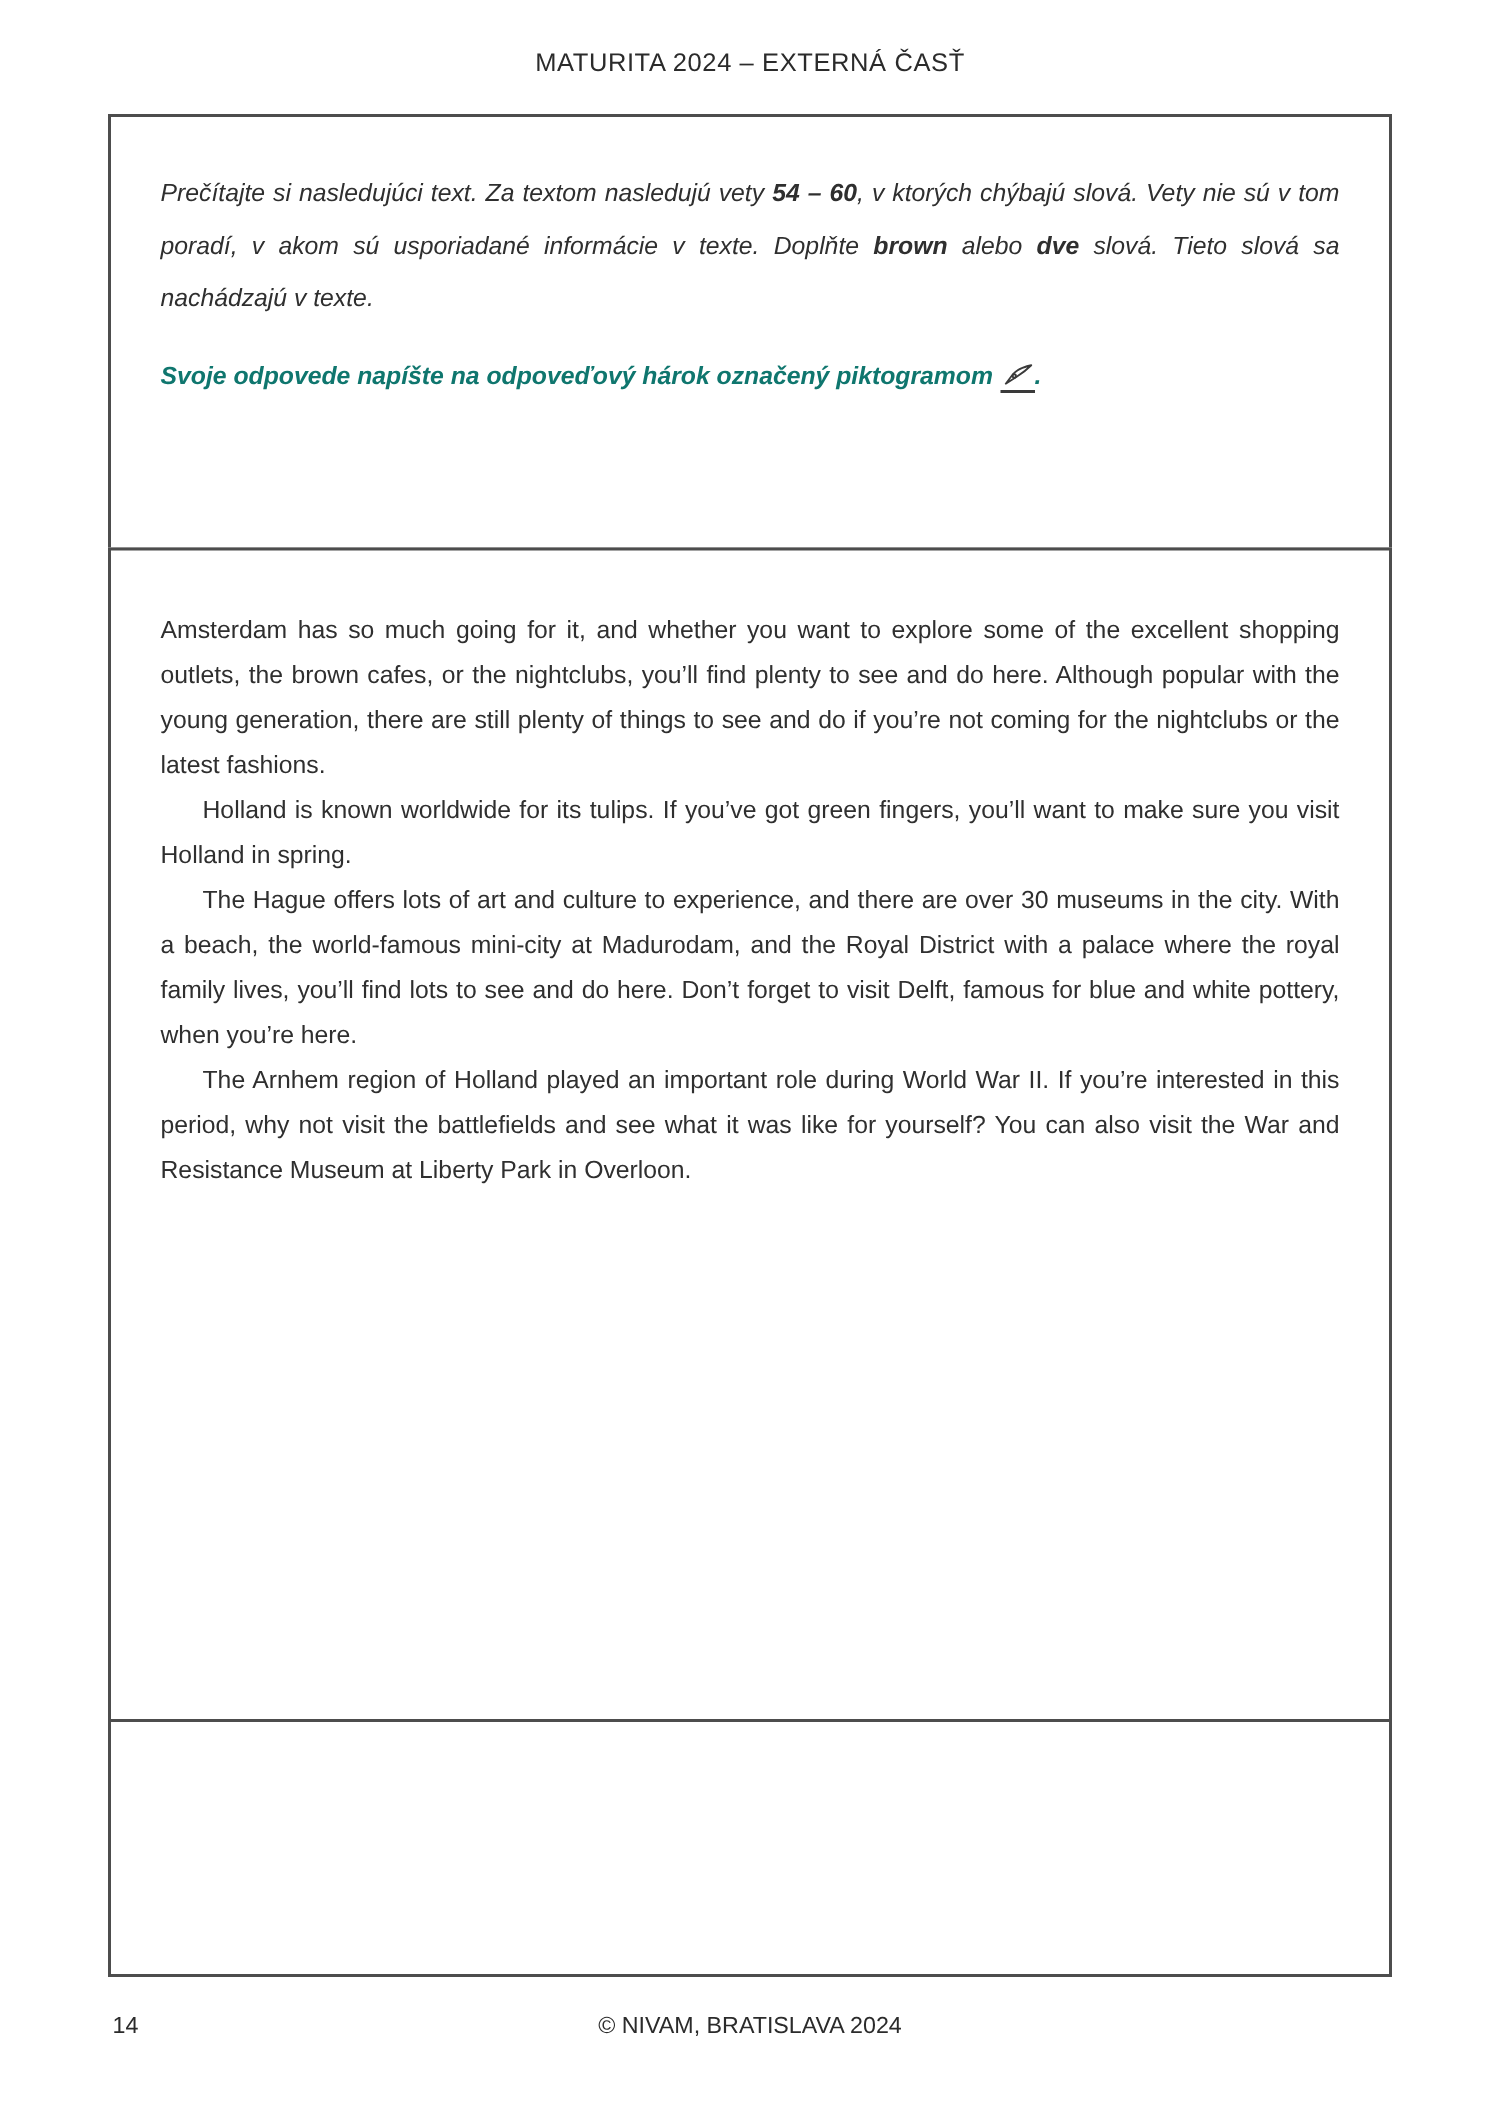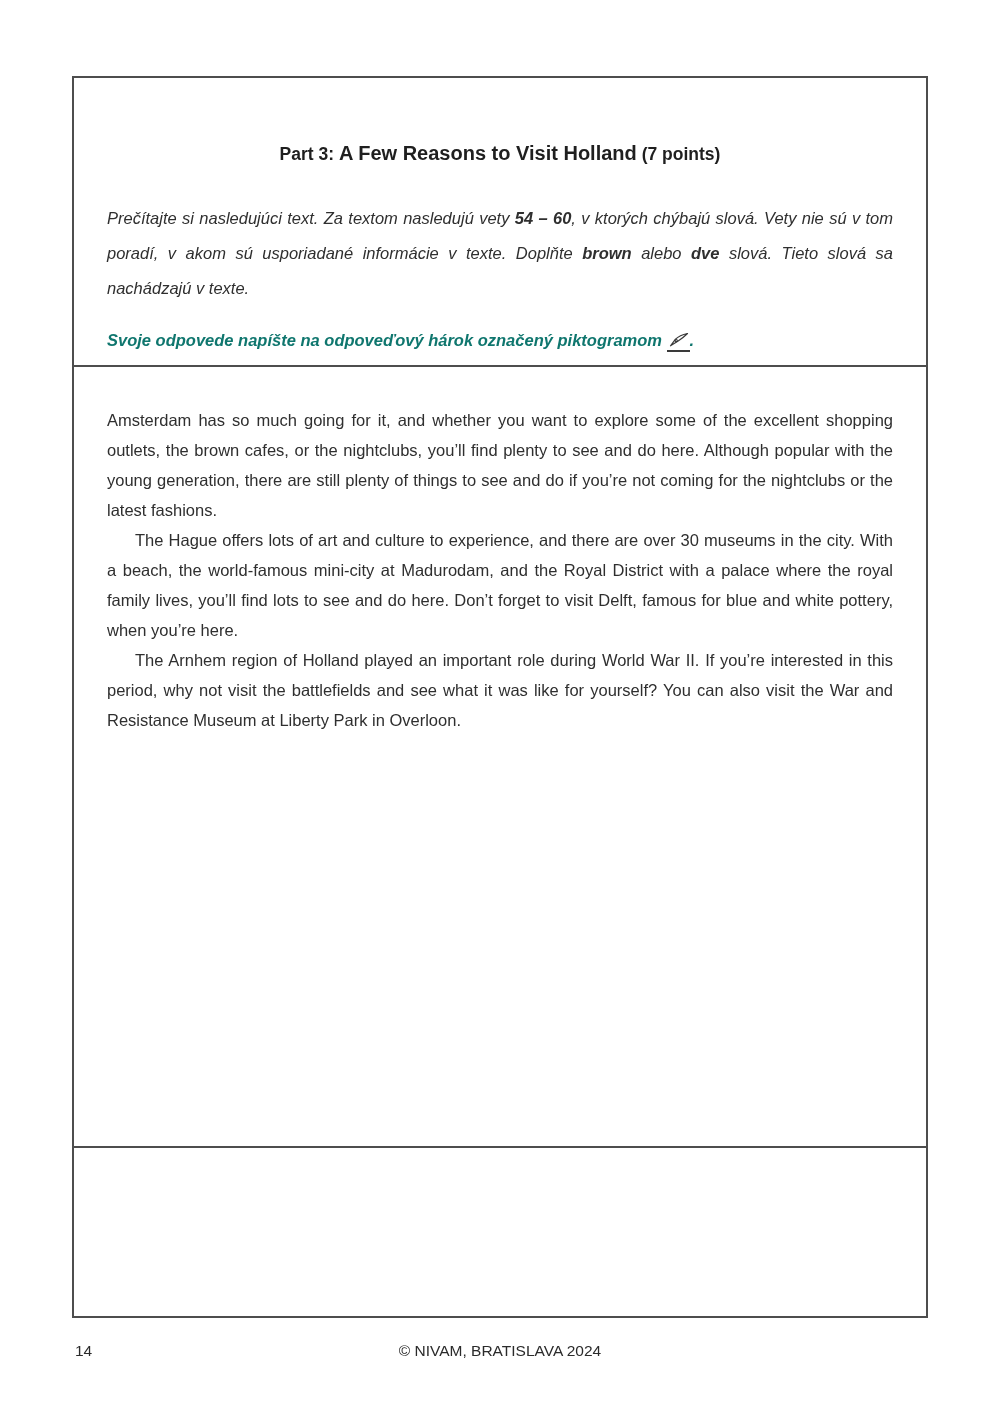--- a/index.html
+++ b/index.html
@@ -70,37 +70,38 @@
     font-size: 15.5px; color: #2b2b2b;
   }
   .page-footer .copyright { display: block; text-align: center; }
   .page-footer .page-num  { position: absolute; left: 75px; top: 0; }
 </style>
 </head>
 <body>
 
 <div class="page">
 
+  <div class="page-header">MATURITA 2024 – EXTERNÁ ČASŤ</div>
 
   <div class="frame box-instructions">
-    <h1 class="task-title"><span class="t-prefix">Part 3: </span><span class="t-main">A Few Reasons to Visit Holland</span><span class="t-points"> (7 points)</span></h1>
 
     <p class="instructions"><span>Prečítajte si nasledujúci text. Za textom nasledujú vety </span><b>54 – 60</b><span>, v ktorých chýbajú slová. Vety nie sú v tom poradí, v akom sú usporiadané informácie v texte. Doplňte </span><b>brown</b><span> alebo </span><b>dve</b><span> slová. Tieto slová sa nachádzajú v texte.</span></p>
 
     <p class="note"><span>Svoje odpovede napíšte na odpoveďový hárok označený piktogramom</span>
       <span class="pen"><svg width="21" height="17" viewBox="0 0 21 17" aria-hidden="true">
             <g fill="none" stroke="#3a3a3a" stroke-width="1.2" stroke-linejoin="round">
               <path d="M19.5 1.5 C 14.5 2.5, 10.5 4.2, 7.5 7.2 L 2.5 13.8 L 9.8 9.2 C 13.5 6.8, 16.5 4.5, 19.5 1.5 Z"></path>
               <circle cx="8.2" cy="8.6" r="1.1"></circle>
             </g>
           </svg></span><span>.</span></p>
   </div>
 
   <div class="frame box-text">
     <p class="body-p">Amsterdam has so much going for it, and whether you want to explore some of the excellent shopping outlets, the brown cafes, or the nightclubs, you’ll find plenty to see and do here. Although popular with the young generation, there are still plenty of things to see and do if you’re not coming for the nightclubs or the latest fashions.</p>
+    <p class="body-p ind">Holland is known worldwide for its tulips. If you’ve got green fingers, you’ll want to make sure you visit Holland in spring.</p>
     <p class="body-p ind">The Hague offers lots of art and culture to experience, and there are over 30 museums in the city. With a beach, the world-famous mini-city at Madurodam, and the Royal District with a palace where the royal family lives, you’ll find lots to see and do here. Don’t forget to visit Delft, famous for blue and white pottery, when you’re here.</p>
     <p class="body-p ind">The Arnhem region of Holland played an important role during World War II. If you’re interested in this period, why not visit the battlefields and see what it was like for yourself? You can also visit the War and Resistance Museum at Liberty Park in Overloon.</p>
   </div>
 
   <div class="frame box-empty"></div>
 
   <div class="page-footer">
     <span class="page-num">14</span>
     <span class="copyright">© NIVAM, BRATISLAVA 2024</span>
   </div>

